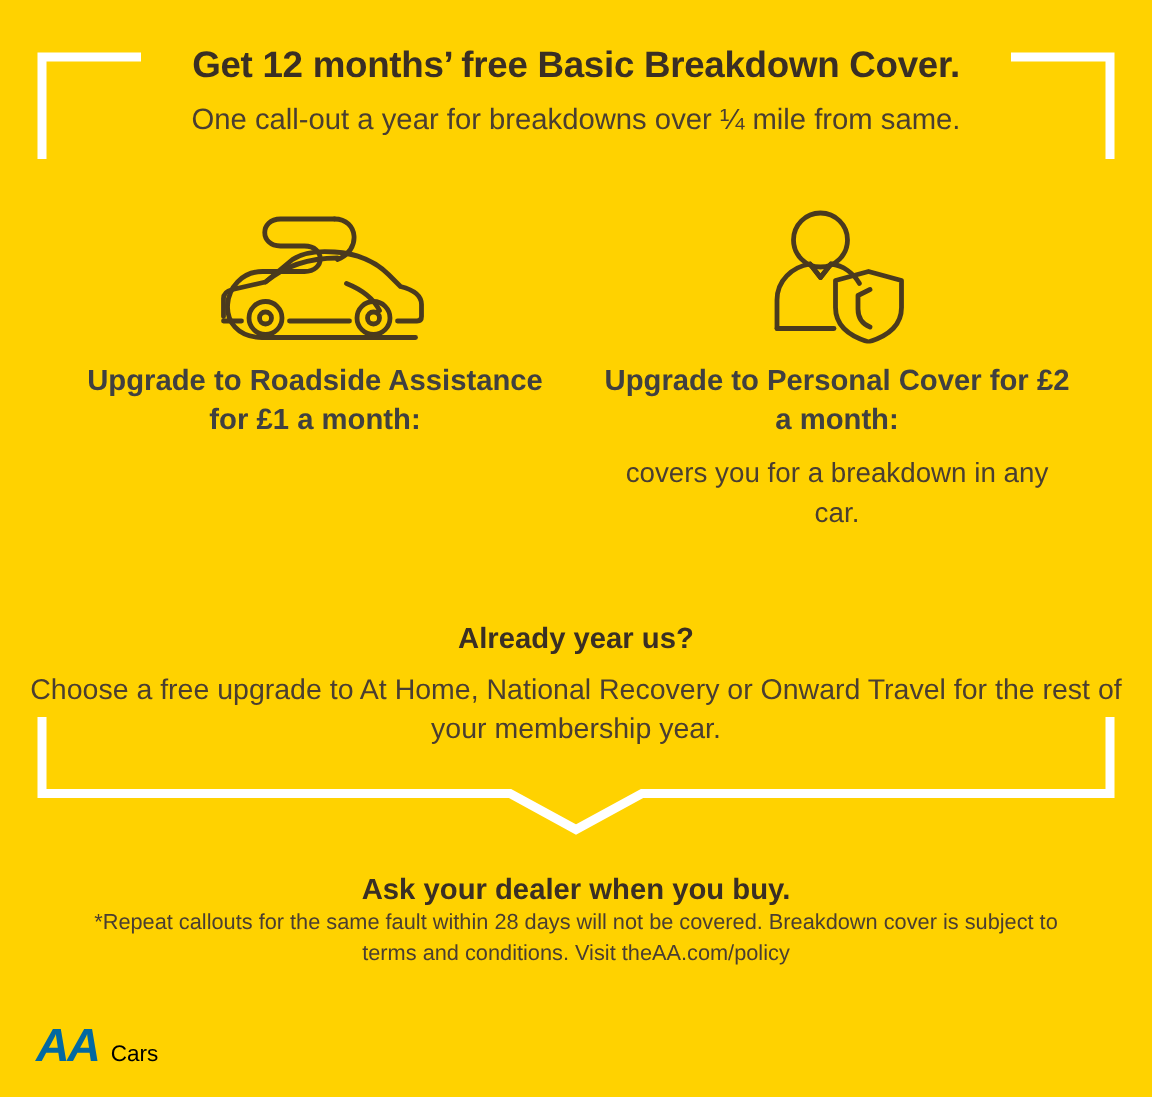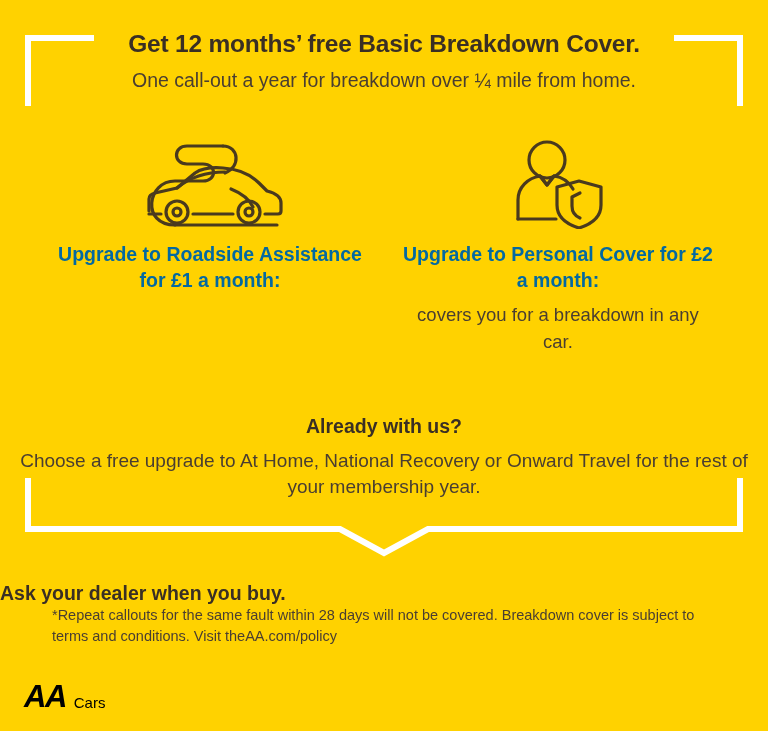--- a/index.html
+++ b/index.html
@@ -59,21 +59,21 @@
   .icon-wrap {
     height:96px;
     display:flex;
     align-items:center;
     justify-content:center;
   }
   .col-title {
     margin-top:11px;
     font-size:19.5px;
     font-weight:bold;
-    color:#0369a1;
+    color:#404040;
     line-height:1.32;
   }
   .col-body {
     margin-top:9px;
     font-size:18.5px;
     font-weight:400;
     color:#4A3E31;
     line-height:1.42;
   }
 
@@ -92,21 +92,21 @@
     font-size:19px;
     font-weight:400;
     color:#4A3E31;
     line-height:1.38;
     padding:0 20px;
   }
 
   
   .cta {
     position:absolute; left:0; top:582px; width:768px;
-    text-align:left;
+    text-align:center;
   }
   .cta-title {
     font-size:19.5px;
     font-weight:bold;
     color:#3A2F24;
   }
   .footnote {
     font-size:14.5px;
     font-weight:400;
     color:#4A3E31;
@@ -118,21 +118,21 @@
   .logo {
     position:absolute; left:24px; top:681px;
     display:flex;
     align-items:flex-end;
   }
   .logo-aa {
     font-family:"Liberation Sans", sans-serif;
     font-size:31px;
     font-weight:bold;
     font-style:italic;
-    color:#000000;
+    color:#0369a1;
     letter-spacing:-1.5px;
     line-height:1;
   }
   .logo-cars {
     font-size:15px;
     font-weight:normal;
     color:#000000;
     margin-left:8px;
     margin-bottom:2px;
     line-height:1;
@@ -147,21 +147,21 @@
 
     <path d="M 28 106 L 28 38 L 94 38" fill="none" stroke="#FFFFFF" stroke-width="6" stroke-linecap="butt"></path>
 
     <path d="M 674 38 L 740 38 L 740 106" fill="none" stroke="#FFFFFF" stroke-width="6" stroke-linecap="butt"></path>
 
     <path d="M 28 478 L 28 529 L 340 529 L 384 553 L 428 529 L 740 529 L 740 478" fill="none" stroke="#FFFFFF" stroke-width="6" stroke-linecap="butt" stroke-linejoin="miter"></path>
   </svg>
 
   <div class="header">
     <div class="headline">Get 12 months’ free Basic Breakdown Cover.</div>
-    <div class="subhead">One call-out a year for breakdown over ¼ mile from home.</div>
+    <div class="subhead">One call-out a year for breakdowns over ¼ mile from same.</div>
   </div>
 
   <div class="columns">
 
     <div class="col col-left">
       <div class="icon-wrap">
         <svg width="158" height="92" viewBox="0 0 158 92" xmlns="http://www.w3.org/2000/svg">
           <g fill="none" stroke="#4A3A1E" stroke-width="3.2" stroke-linecap="round" stroke-linejoin="round">
 
             <path d="M 92 9
@@ -236,21 +236,21 @@
                      C 64 75 67 79 72 81"></path>
           </g>
         </svg>
       </div>
       <div class="col-title">Upgrade to Personal Cover for £2 a month:</div>
       <div class="col-body">covers you for a breakdown in any car.</div>
     </div>
   </div>
 
   <div class="already">
-    <div class="already-title">Already with us?</div>
+    <div class="already-title">Already year us?</div>
     <div class="already-body">Choose a free upgrade to At Home, National Recovery or Onward Travel for the rest of your membership year.</div>
   </div>
 
   <div class="cta">
     <div class="cta-title">Ask your dealer when you buy.</div>
     <div class="footnote">*Repeat callouts for the same fault within 28 days will not be covered. Breakdown cover is subject to terms and conditions. Visit theAA.com/policy</div>
   </div>
 
   <div class="logo">
     <span class="logo-aa">AA</span>

